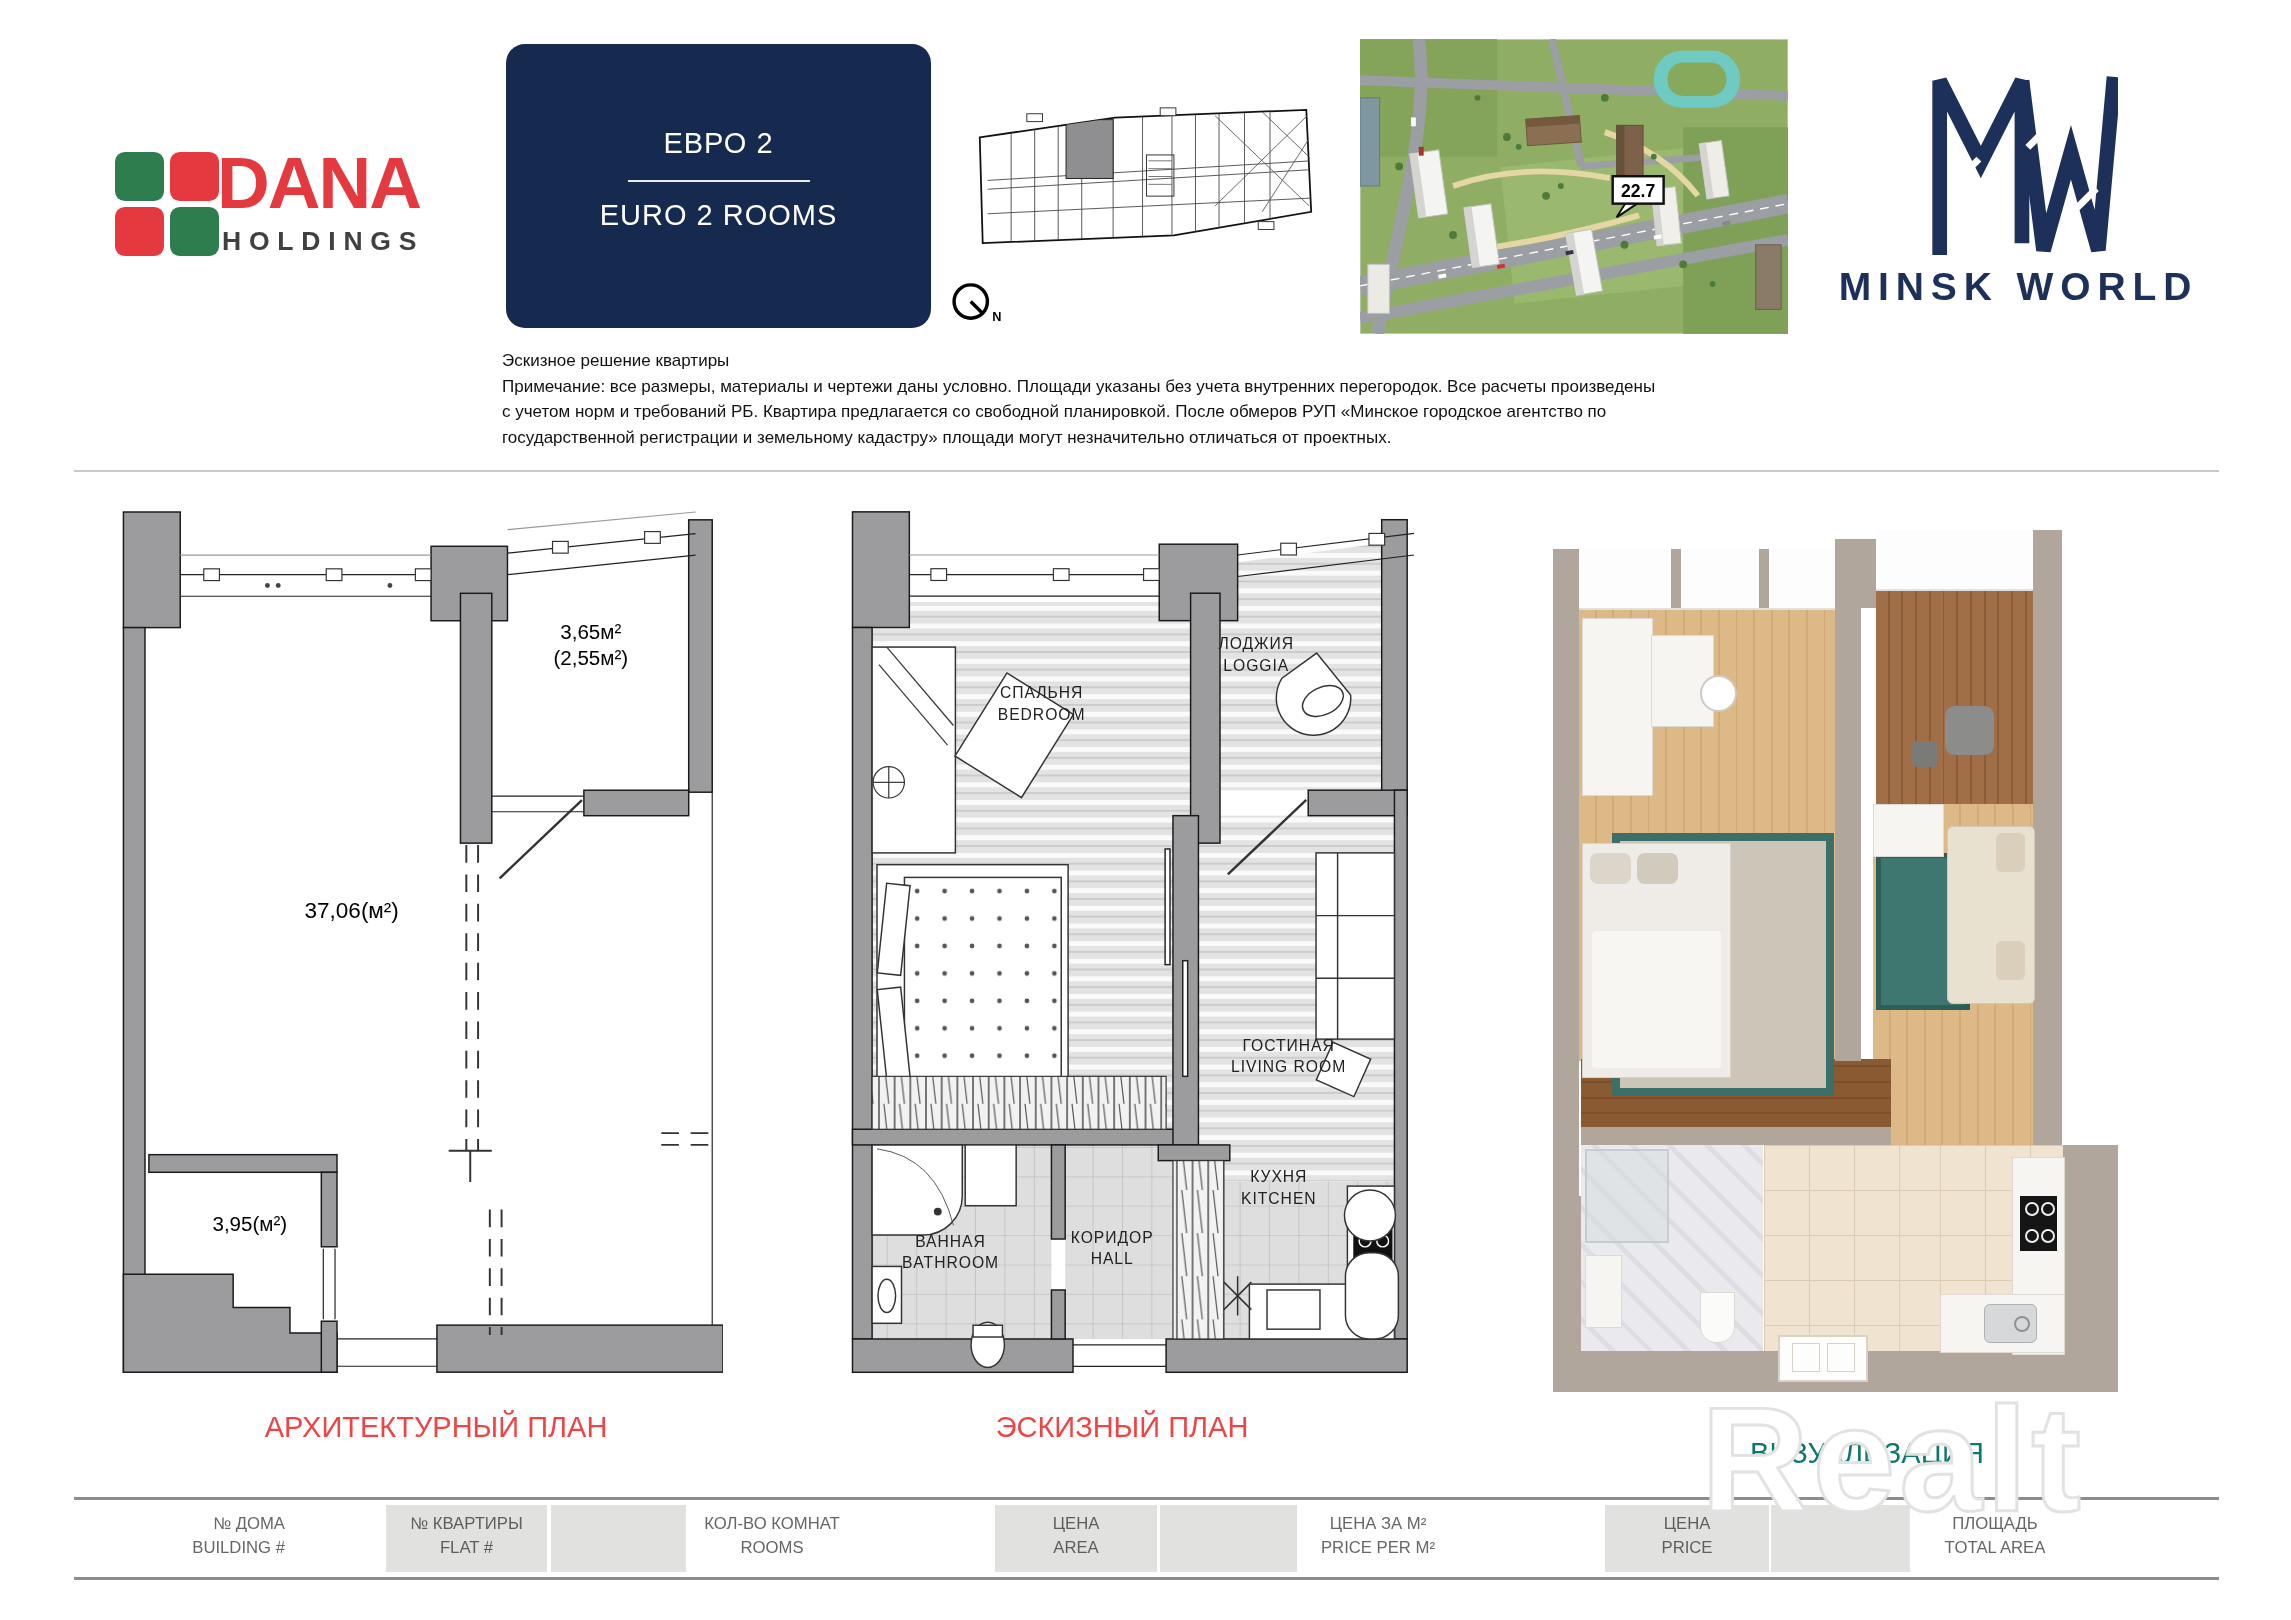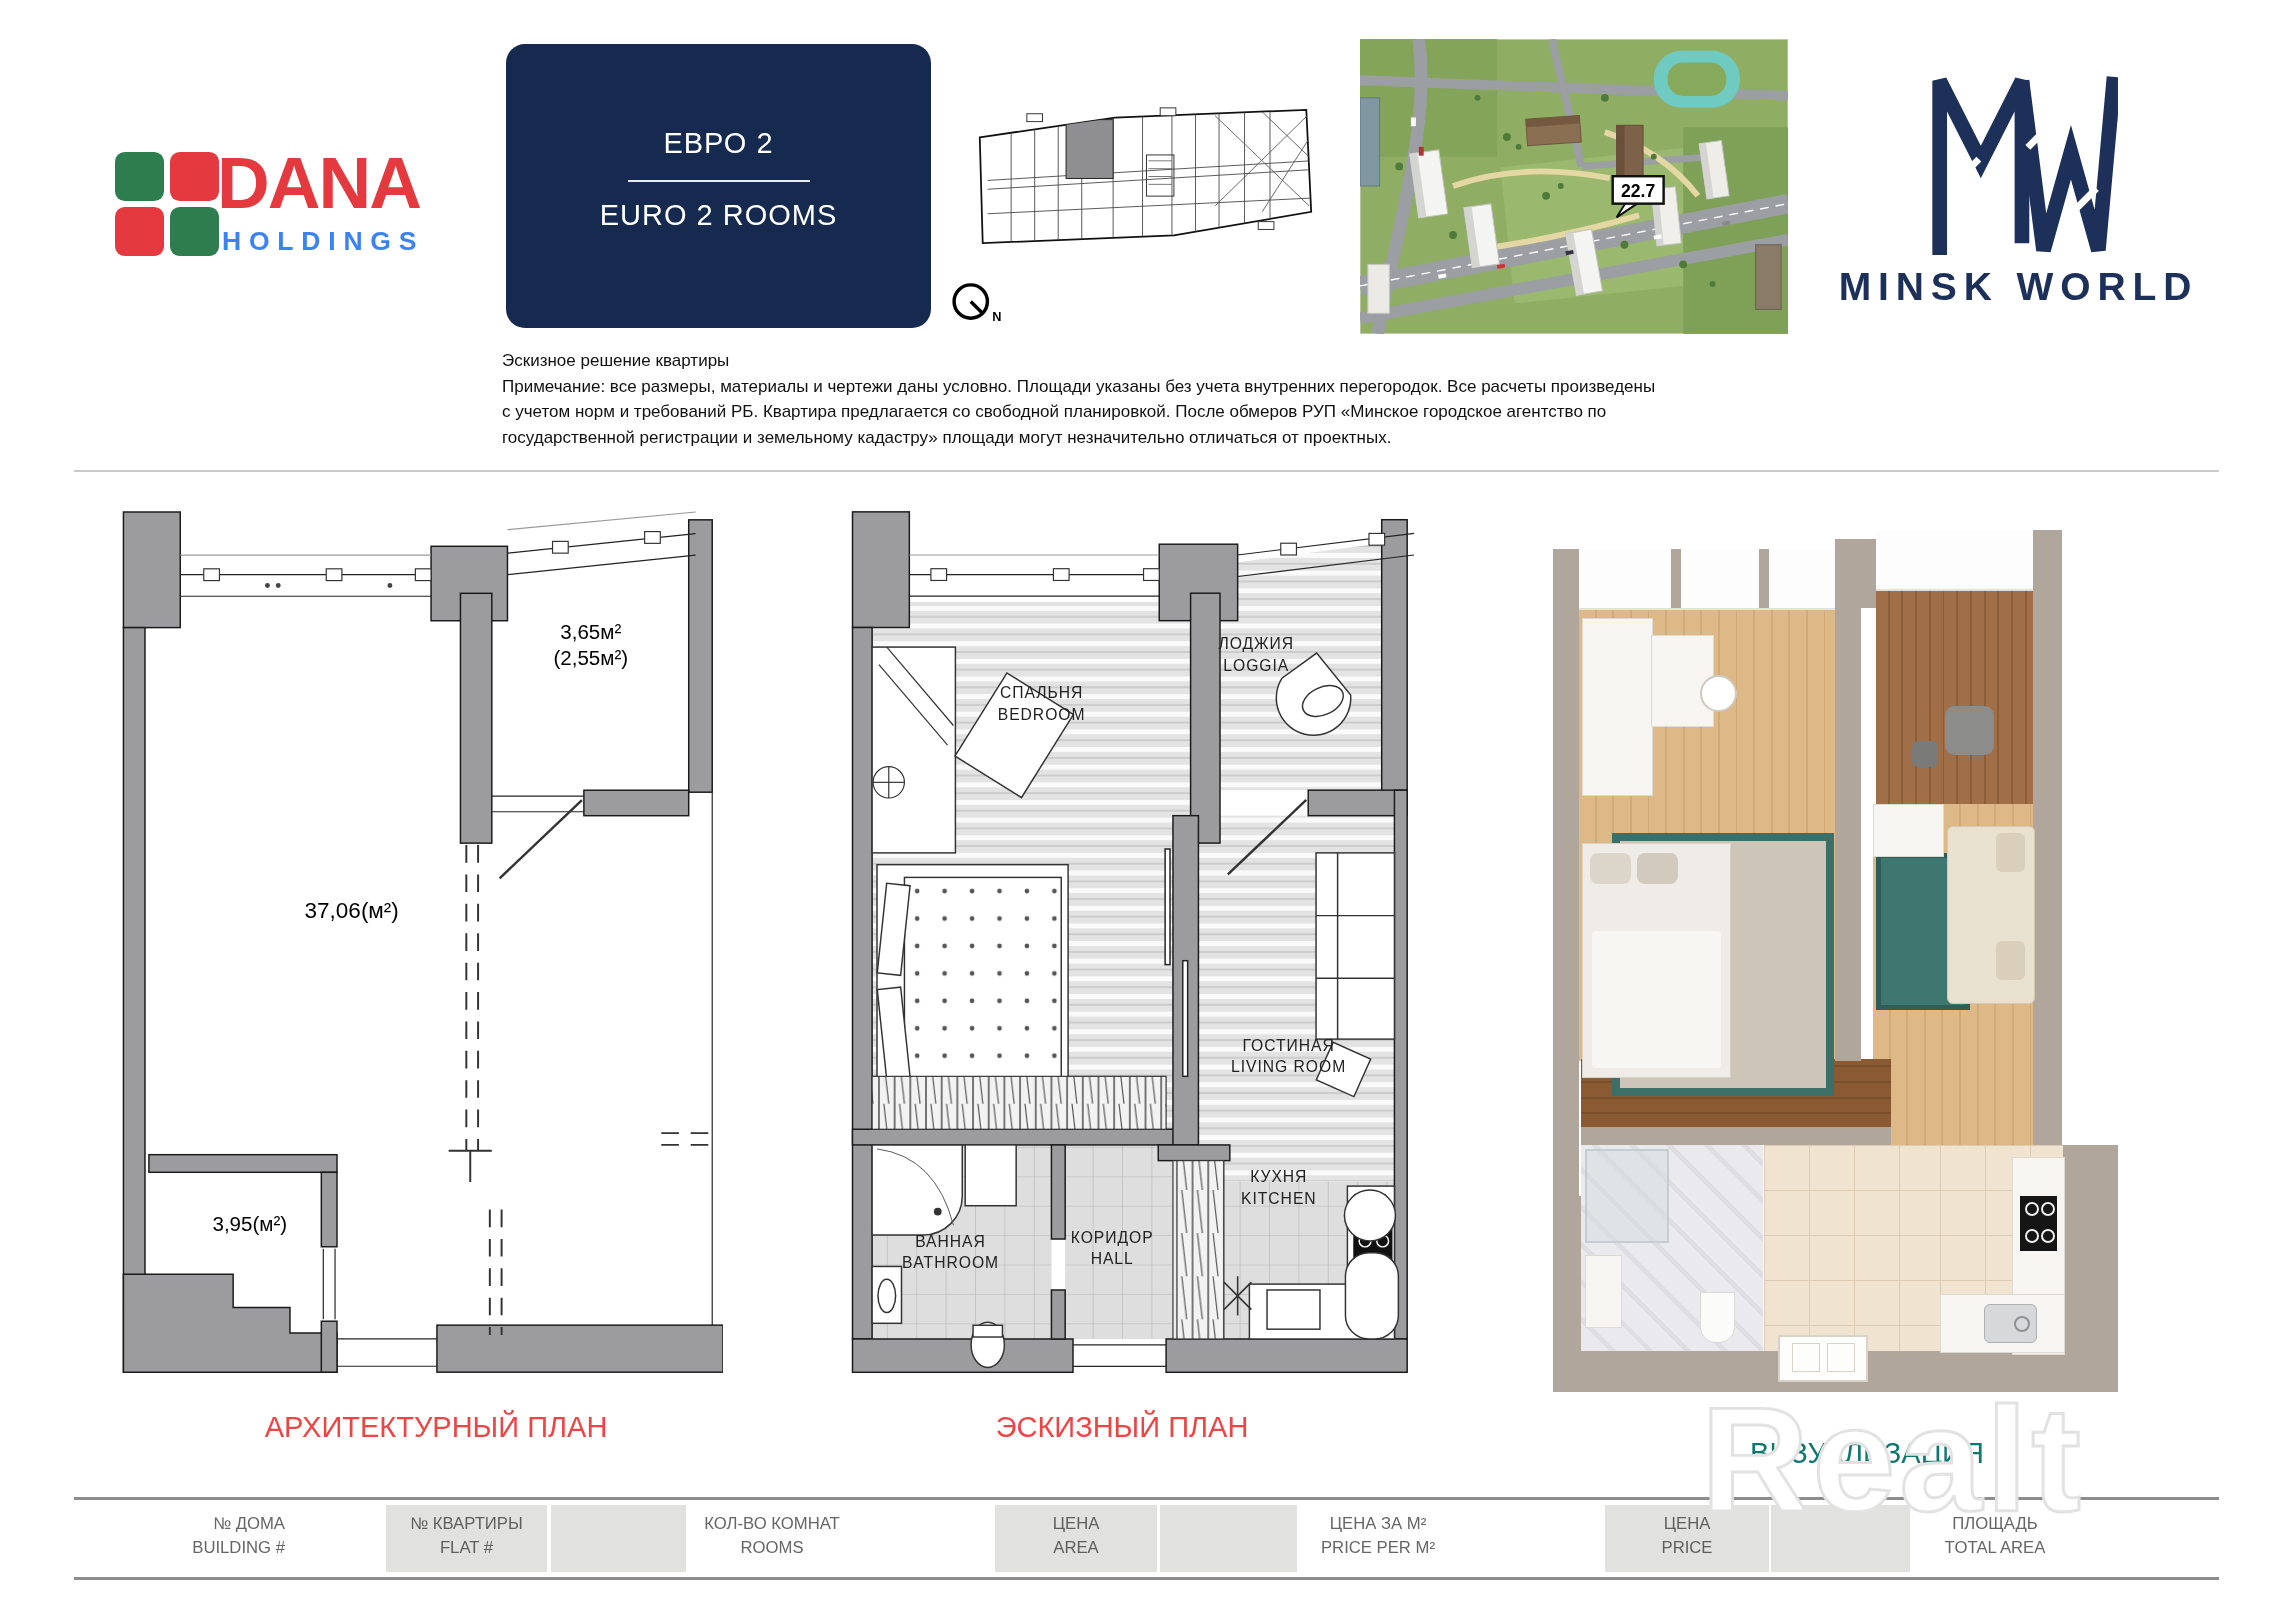--- a/index.html
+++ b/index.html
@@ -2,21 +2,21 @@
 <html><head>
 <meta charset="utf-8">
 <style>
   html,body{margin:0;padding:0;background:#fff;}
   body{width:2292px;height:1620px;position:relative;font-family:"Liberation Sans",sans-serif;overflow:hidden;}
   .abs{position:absolute;}
   .nowrap{white-space:nowrap;}
   
   .dana-sq{position:absolute;width:49px;height:49px;border-radius:9.8px;}
   .dana-word{position:absolute;left:217px;top:145px;font-size:73px;line-height:76px;font-weight:700;color:#e43a3f;letter-spacing:-2px;}
-  .dana-sub{position:absolute;left:222px;top:226px;font-size:26.5px;font-weight:700;color:#3b82f6;letter-spacing:7.8px;}
+  .dana-sub{position:absolute;left:222px;top:226px;font-size:26.5px;font-weight:700;color:#404040;letter-spacing:7.8px;}
   .typebox{position:absolute;left:506px;top:44px;width:425px;height:284px;background:#16294e;color:#fff;text-align:center;border-radius:19px;}
   .typebox .t1{margin-top:83px;font-size:29px;letter-spacing:1px;}
   .typebox .div{width:182px;height:2px;background:#e8ecf2;margin:19.6px auto 17.6px auto;}
   .typebox .t2{font-size:29px;letter-spacing:1px;}
   .mw-brand{position:absolute;left:1808px;top:265px;width:421px;text-align:center;font-size:39px;font-weight:700;color:#1c3059;letter-spacing:6.9px;}
   
   .note{position:absolute;left:502px;top:348px;font-size:17px;line-height:25.5px;color:#111;}
   .hr1{position:absolute;left:74px;top:470px;width:2145px;height:2px;background:#c9c9c9;}
   
   .caption{position:absolute;font-size:29px;color:#ef4444;text-align:center;width:510px;letter-spacing:0px;}

